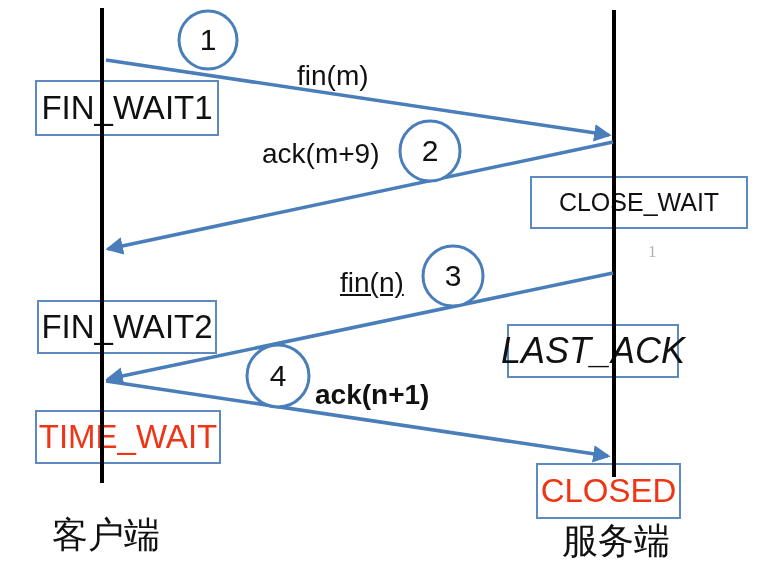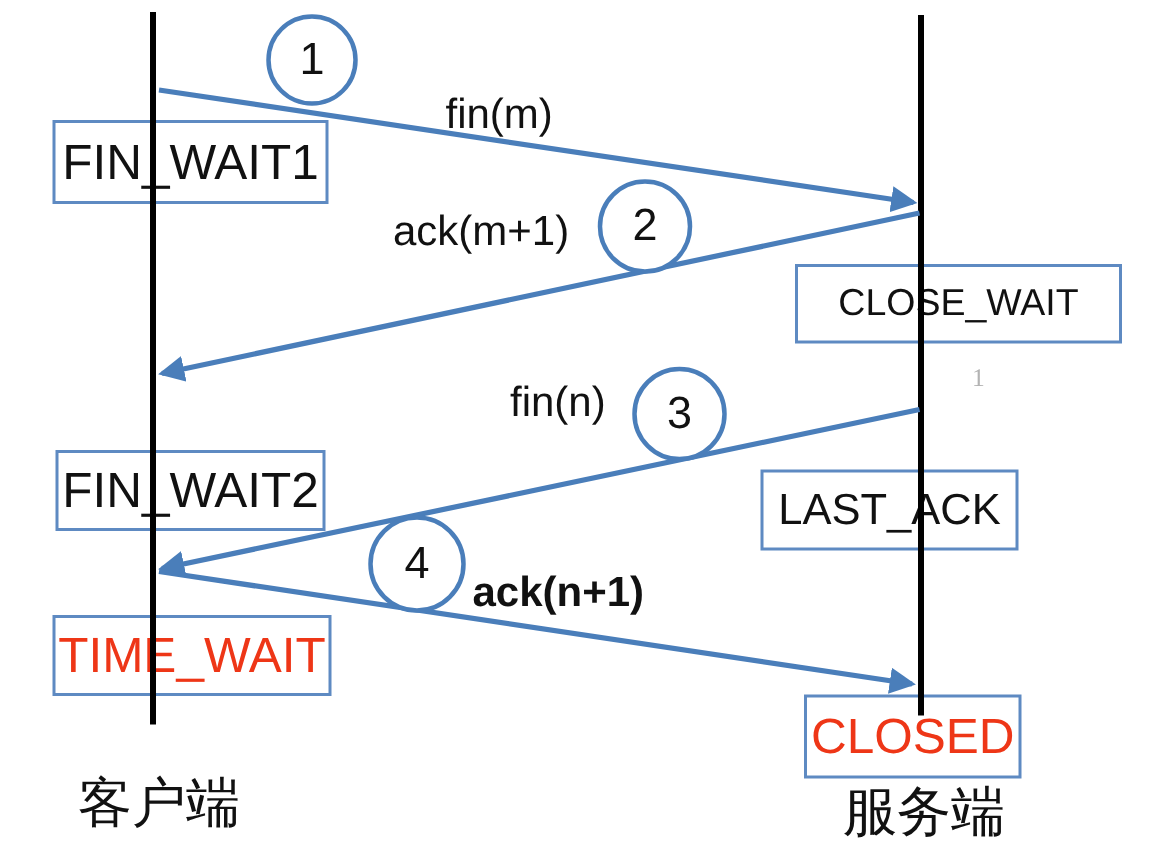--- a/index.html
+++ b/index.html
@@ -10,29 +10,29 @@
   .stage svg{position:absolute;left:0;top:0;z-index:2;pointer-events:none;}
   .state-box{
     position:absolute;z-index:1;border:2px solid #5e8ac2;background:transparent;
     display:flex;align-items:center;justify-content:center;
     font-size:33px;color:#111111;white-space:nowrap;letter-spacing:0px;
   }
   .state-box.red{color:#ee3617;}
   .b1{left:35px;top:80px;width:180px;height:52px;}
   .b2{left:530px;top:176px;width:214px;height:49px;font-size:25px;}
   .b3{left:37px;top:300px;width:176px;height:50px;}
-  .b4{left:507px;top:313px;width:168px;height:50px;font-size:29px;}
+  .b4{left:507px;top:324px;width:168px;height:50px;font-size:36px;font-style:italic;}
   .b5{left:35px;top:410px;width:182px;height:50px;}
   .b6{left:507px;top:463px;width:141px;height:52px;margin-left:29px;}
   .msg{
     position:absolute;z-index:3;font-size:28px;color:#111111;white-space:nowrap;
   }
   .m1{left:297px;top:49px;margin-top:11px;}
   .m2{left:262px;top:138px;}
-  .m3{left:340px;top:252px;}
+  .m3{left:340px;top:267px;text-decoration:underline;}
   .m4{left:315px;top:379px;font-weight:bold;}
   .step{
     position:absolute;z-index:3;width:40px;text-align:center;
     font-size:30px;line-height:38px;color:#111111;
   }
   .s1{left:188px;top:21px;}
   .s2{left:410px;top:132px;}
   .s3{left:433px;top:257px;}
   .s4{left:258px;top:357px;}
   .actor{
@@ -91,20 +91,20 @@
     <circle cx="453" cy="276" r="30" fill="#ffffff" stroke="#4a7eba" stroke-width="3"></circle>
     <circle cx="278" cy="376" r="31" fill="#ffffff" stroke="#4a7eba" stroke-width="3"></circle>
   </svg>
 
   <div class="step s1">1</div>
   <div class="step s2">2</div>
   <div class="step s3">3</div>
   <div class="step s4">4</div>
 
   <div class="msg m1">fin(m)</div>
-  <div class="msg m2">ack(m+1)</div>
+  <div class="msg m2">ack(m+9)</div>
   <div class="msg m3">fin(n)</div>
   <div class="msg m4">ack(n+1)</div>
 
   <div class="actor actor-client">客户端</div>
   <div class="actor actor-server">服务端</div>
 
 </div>
 
 </body></html>

